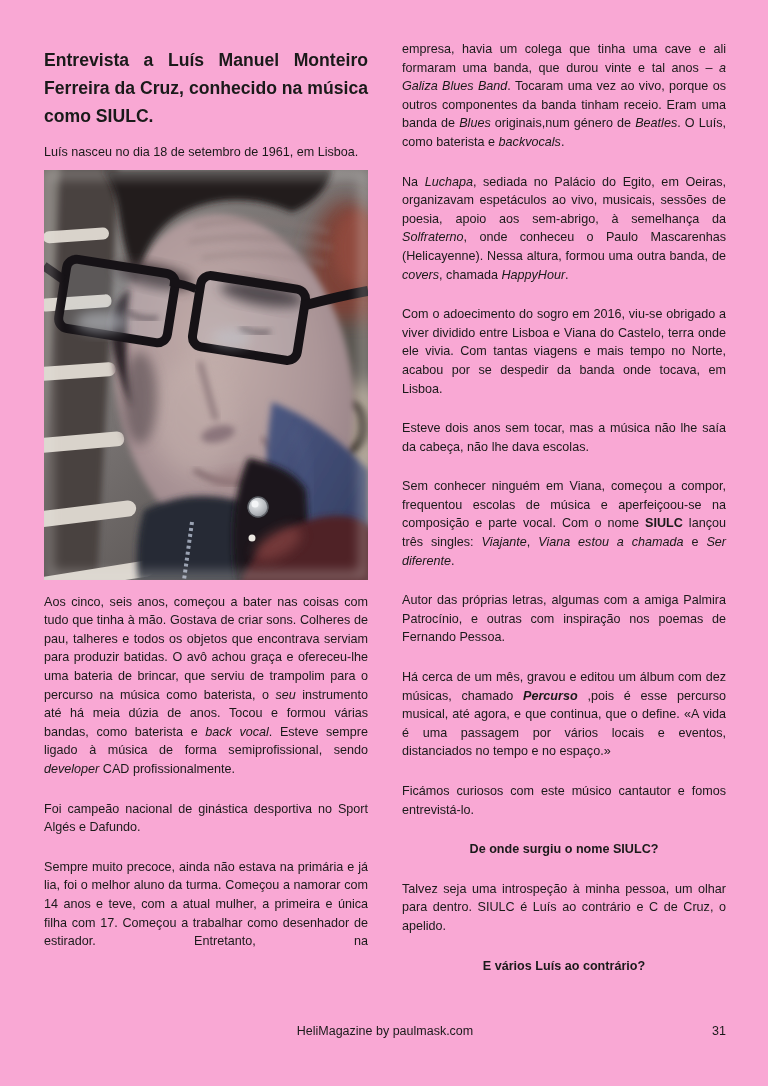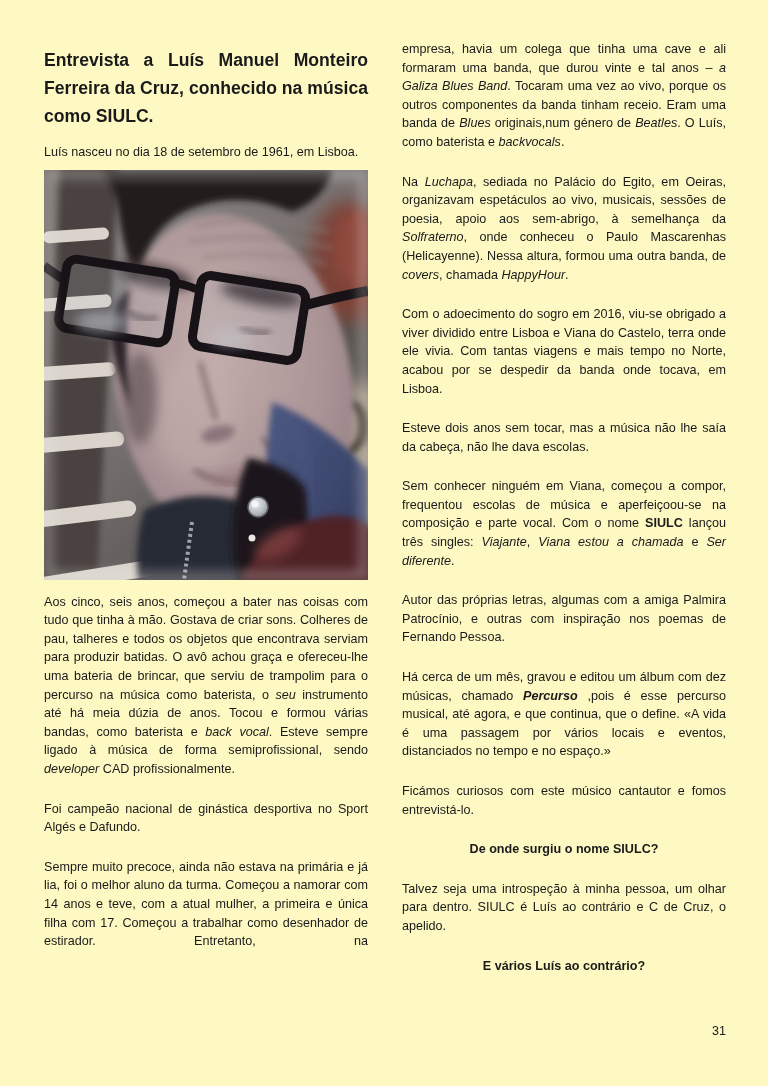--- a/index.html
+++ b/index.html
@@ -1,21 +1,21 @@
 <!DOCTYPE html>
 <html><head>
 <meta charset="utf-8">
 <style>
   html,body{margin:0;padding:0;background:#ffffff;}
   body{
     width:768px;height:1086px;position:relative;overflow:hidden;
     font-family:"Liberation Sans","DejaVu Sans",sans-serif;
     color:#1a1a1a;
   }
-  .page{position:relative;width:768px;height:1086px;background:#fef9c3;}
+  .page{position:relative;width:768px;height:1086px;background:#f9a8d4;}
   .columns{display:flex;gap:34px;padding:40px 42px 0 44px;}
   .col{width:324px;font-size:12.6px;line-height:18.6px;text-align:justify;}
   .col p{margin:0 0 21px 0;}
   .title{
     font-size:17.6px;line-height:28px;font-weight:700;
     text-align:justify;margin:6px 0 13px 0;
   }
   .lead{margin:0 0 8px 0 !important;}
   .photo{
     margin:4px 0 13px 0;width:324px;height:410px;display:block;
@@ -170,15 +170,16 @@
           <p><span>Ficámos curiosos com este músico cantautor e fomos entrevistá-lo.</span></p>
           <p class="q"><span>De onde surgiu o nome SIULC?</span></p>
           <p><span>Talvez seja uma introspeção à minha pessoa, um olhar para dentro. SIULC é Luís ao contrário e C de Cruz, o apelido.</span></p>
           <p class="q"><span>E vários Luís ao contrário?</span></p>
         </div>
     </section>
 
   </div>
 
   <footer class="footer">
+    <span class="credit">HeliMagazine by paulmask.com</span>
     <span class="pagenum">31</span>
   </footer>
 </div>
 
 </body></html>

